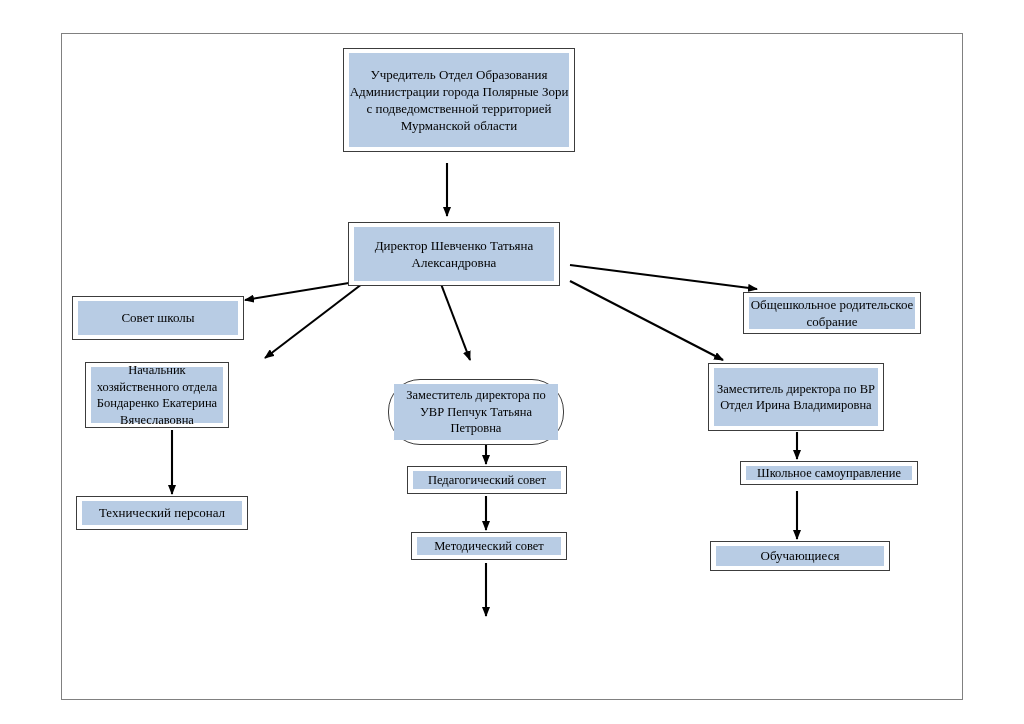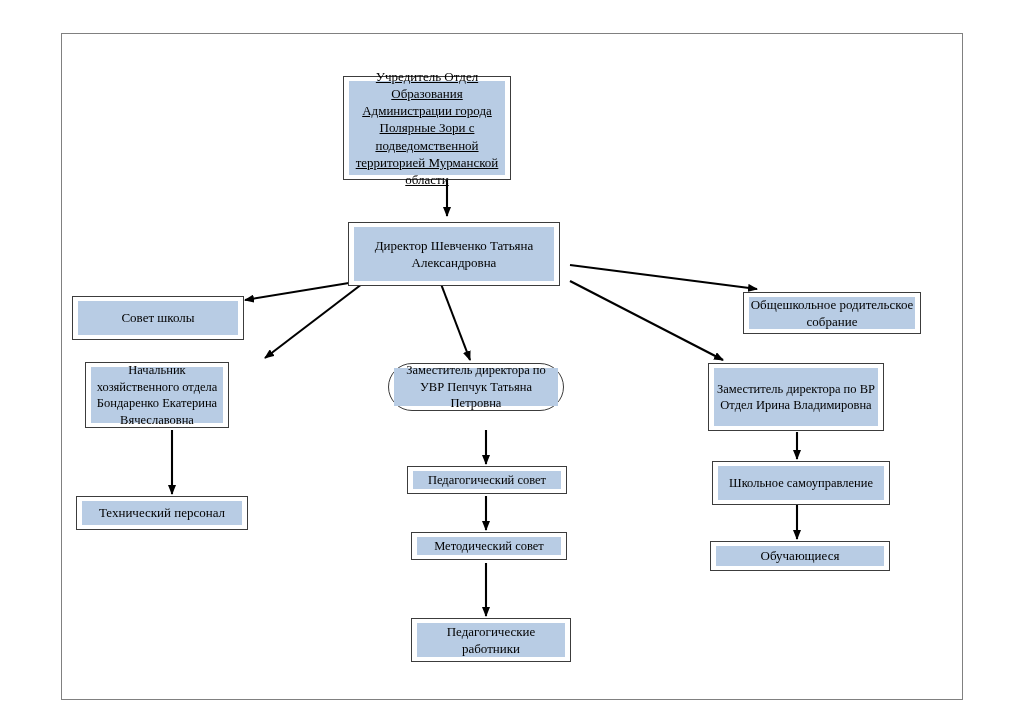--- a/index.html
+++ b/index.html
@@ -83,65 +83,62 @@
       <line x1="570" y1="281" x2="723" y2="360"></line>
       <line x1="172" y1="430" x2="172" y2="494"></line>
       <line x1="486" y1="430" x2="486" y2="464"></line>
       <line x1="486" y1="496" x2="486" y2="530"></line>
       <line x1="486" y1="563" x2="486" y2="616"></line>
       <line x1="797" y1="432" x2="797" y2="459"></line>
       <line x1="797" y1="491" x2="797" y2="539"></line>
     </g>
   </svg>
 
-  <div class="node" style="left:343px; top:76px; width:168px; height:104px;text-decoration:underline;">
+  <div class="node" style="left:343px; top:48px; width:232px; height:104px;">
     <div class="fill t13">Учредитель Отдел Образования Администрации города Полярные Зори с подведомственной территорией Мурманской области</div>
   </div>
 
   <div class="node" style="left:348px; top:222px; width:212px; height:64px;">
     <div class="fill t13">Директор Шевченко Татьяна Александровна</div>
   </div>
 
   <div class="node" style="left:72px; top:296px; width:172px; height:44px;">
     <div class="fill t13">Совет школы</div>
   </div>
 
   <div class="node" style="left:743px; top:292px; width:178px; height:42px;">
     <div class="fill t13">Общешкольное родительское собрание</div>
   </div>
 
   <div class="node" style="left:85px; top:362px; width:144px; height:66px;">
     <div class="fill t12">Начальник хозяйственного отдела Бондаренко Екатерина Вячеславовна</div>
   </div>
 
-  <div class="node" style="left:388px; top:363px; width:176px; height:48px;border-radius:32px;">
+  <div class="node" style="left:388px; top:379px; width:176px; height:66px;border-radius:32px;">
     <div class="fill t12">Заместитель директора по УВР Пепчук Татьяна Петровна</div>
   </div>
 
   <div class="node" style="left:708px; top:363px; width:176px; height:68px;">
     <div class="fill t12">Заместитель директора по ВР Отдел Ирина Владимировна</div>
   </div>
 
   <div class="node" style="left:76px; top:496px; width:172px; height:34px;">
     <div class="fill t13">Технический персонал</div>
   </div>
 
   <div class="node" style="left:407px; top:466px; width:160px; height:28px;">
     <div class="fill t12">Педагогический совет</div>
   </div>
 
   <div class="node" style="left:411px; top:532px; width:156px; height:28px;">
     <div class="fill t12">Методический совет</div>
   </div>
 
-  <div class="node" style="left:411px; top:618px; width:160px; height:44px;">
-    <div class="fill t13">Педагогические работники</div>
-  </div>
 
-  <div class="node" style="left:712px; top:461px; width:178px; height:44px;">
+  <div class="node" style="left:740px; top:461px; width:178px; height:24px;">
     <div class="fill t12">Школьное самоуправление</div>
   </div>
 
   <div class="node" style="left:710px; top:541px; width:180px; height:30px;">
     <div class="fill t13">Обучающиеся</div>
   </div>
 
 </div>
 
 </body></html>

